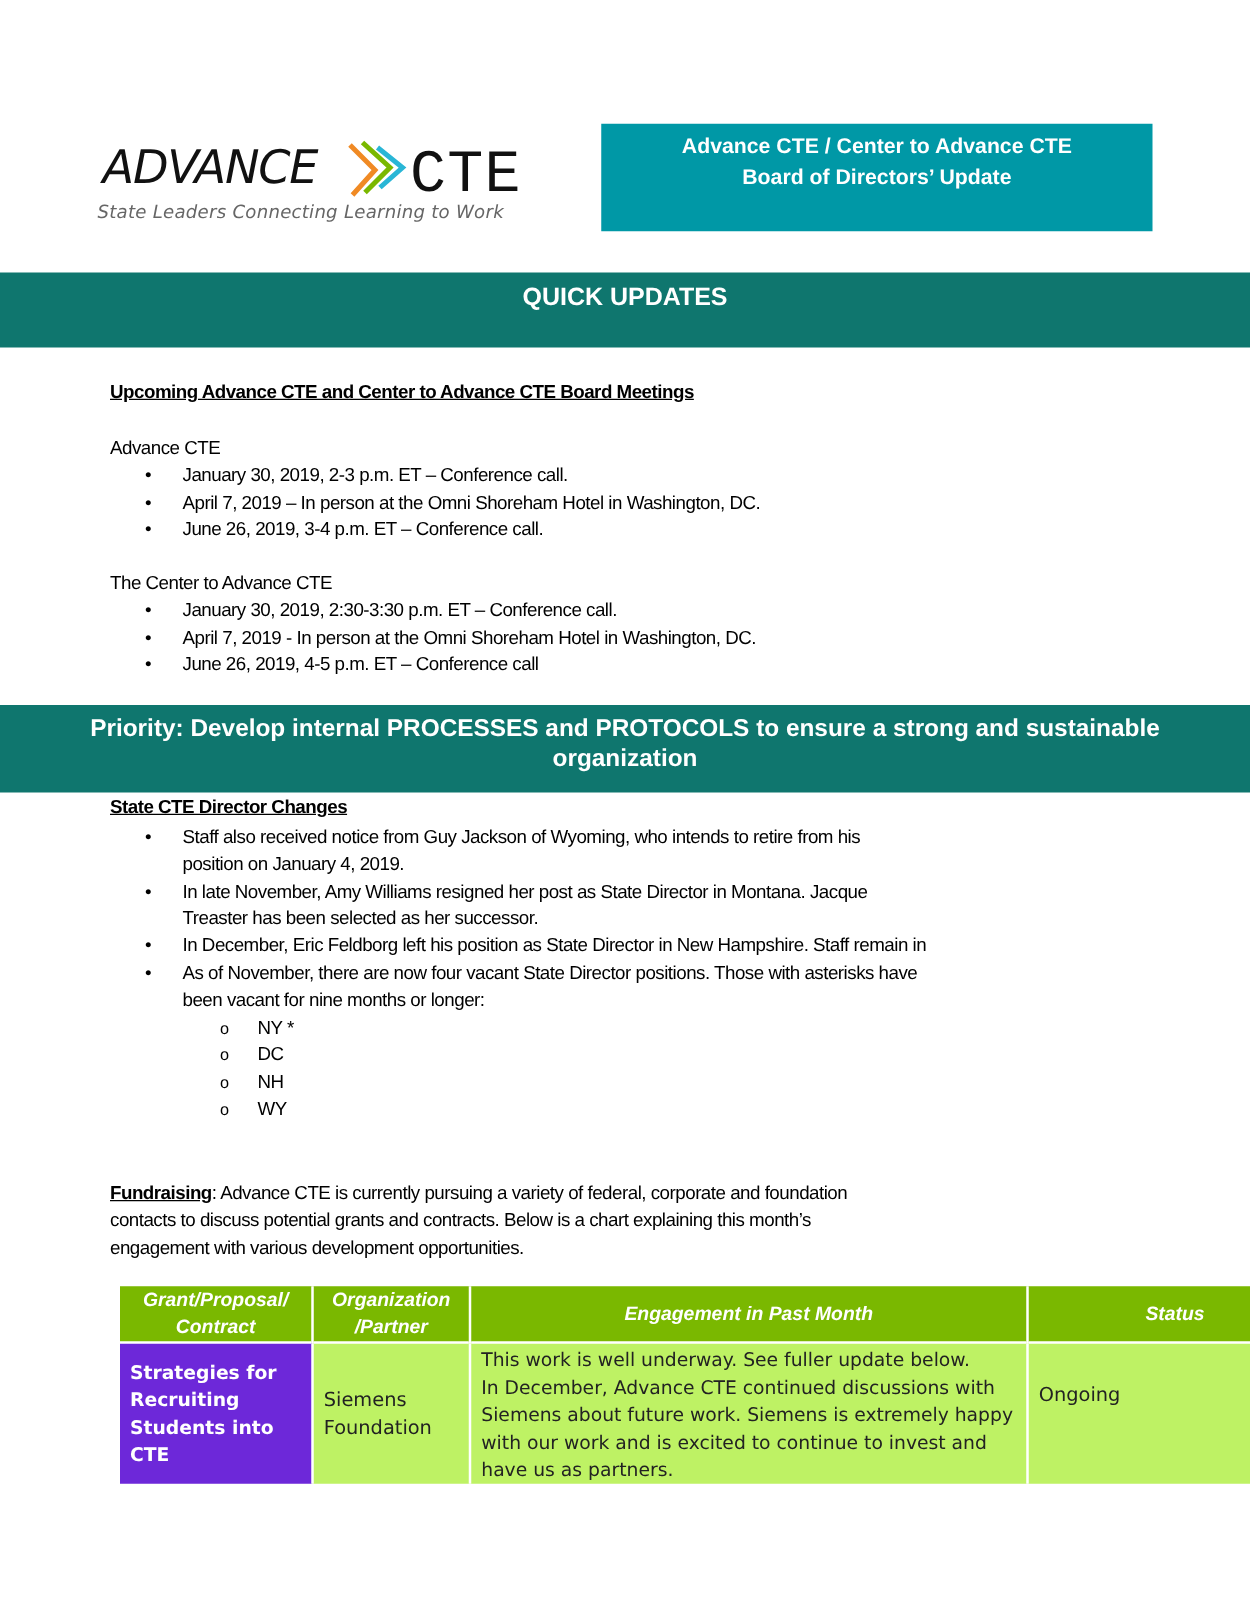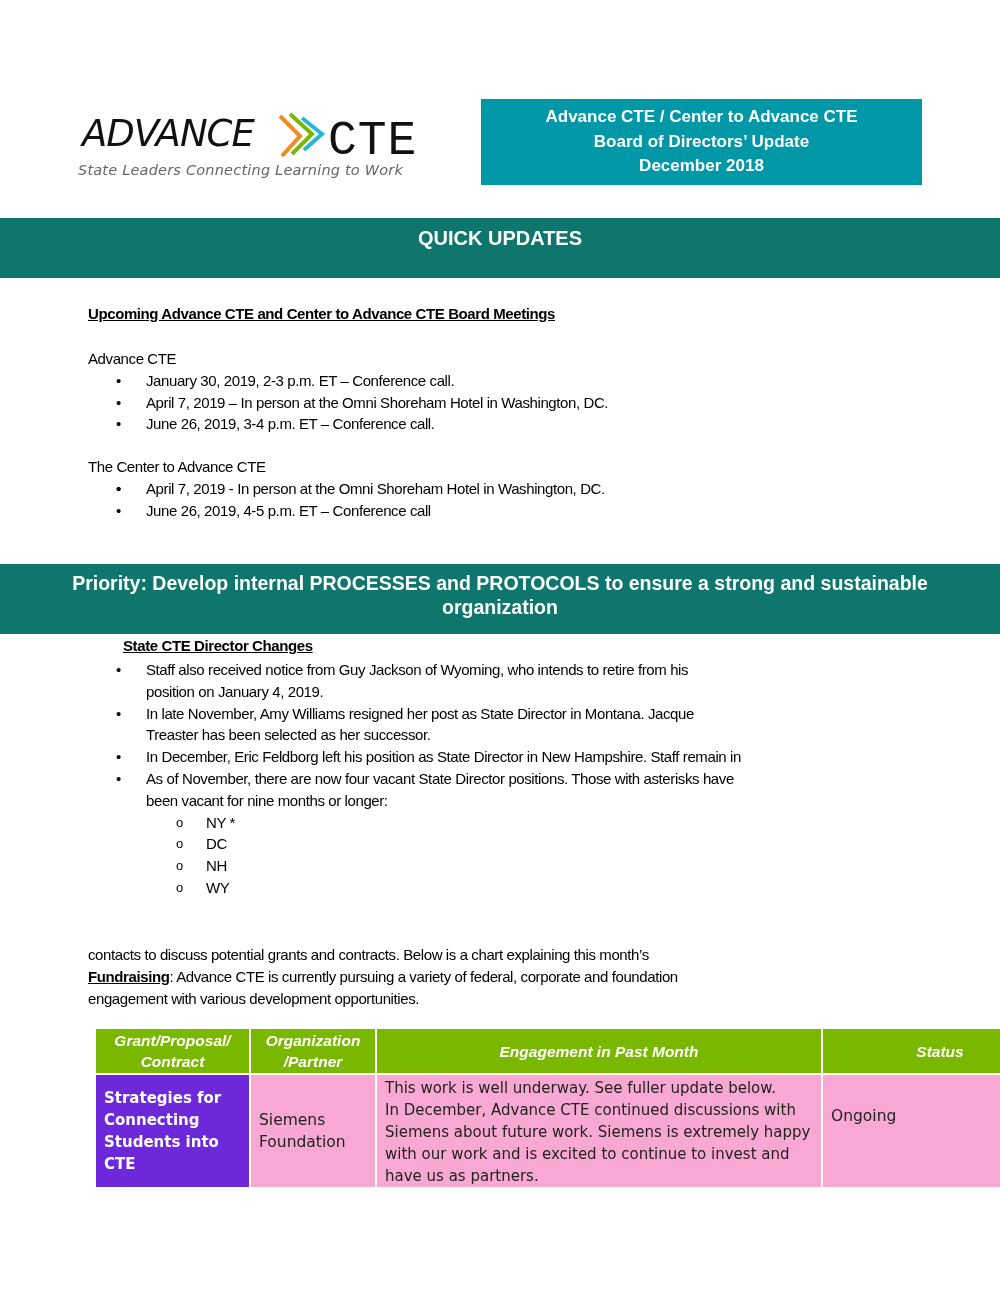--- a/index.html
+++ b/index.html
@@ -39,21 +39,21 @@
   .sub-list li .circ { position: absolute; left: 88px; top: 0; font-size: 13px; }
   .sub-list { margin: 0; padding: 0; }
 
   
   table.fund { position: absolute; left: 67px; top: 1029px; width: 961px; border-collapse: collapse;
                font-family: "DejaVu Sans", sans-serif; margin-left: 29px; }
   table.fund th { background: #7ab800; color: #fff; font-style: italic; font-weight: bold;
                   font-family: "Liberation Sans", sans-serif; font-size: 15.5px; line-height: 21px;
                   height: 44px; text-align: center; padding: 0 4px; border-right: 2px solid #fff; }
   table.fund th:last-child { border-right: none; }
-  table.fund td { background: #f9a8d4; font-size: 15.5px; line-height: 22px; vertical-align: middle;
+  table.fund td { background: #bef264; font-size: 15.5px; line-height: 22px; vertical-align: middle;
                   padding: 0 8px; border-right: 2px solid #fff; color: #222; border-top: 2px solid #fff; }
   table.fund td:last-child { border-right: none; }
   table.fund td.first { background: #6d28d9; color: #fff; font-weight: bold; font-size: 15px; }
   table.fund td.eng { vertical-align: top; padding-top: 2px; height: 108px; font-size: 15px; }
   table.fund td.status { vertical-align: top; padding-top: 30px; }
 </style>
 </head>
 <body>
 
 <div class="abs logo">
@@ -63,85 +63,84 @@
     <polyline id="arr2" points="12,4 34,24 14,44" fill="none" stroke-width="4" stroke="#7ab800"></polyline>
     <polyline id="arr3" points="24,8 44,24 26,40" fill="none" stroke-width="4" stroke="#29b6d6"></polyline>
   </svg>
   <span class="logo-cte">CTE</span>
   <span class="logo-tag">State Leaders Connecting Learning to Work</span>
 </div>
 
 <div class="abs titlebox">
   <div>Advance CTE / Center to Advance CTE</div>
   <div>Board of Directors’ Update</div>
-  <div>December 2018</div>
 </div>
 
 <div class="abs bar bar1">
   <span>QUICK UPDATES</span>
 </div>
 
 <div class="abs txt hdr-u" style="left:88px; top:305px;">Upcoming Advance CTE and Center to Advance CTE Board Meetings</div>
 
 <div class="abs txt" style="left:88px; top:348px; line-height:21.8px;">
   <div>Advance CTE</div>
   <ul class="bullet-list" style="margin-left:-58px; padding-left:58px;">
     <li><span class="dot" style="left:28px">•</span><span>January 30, 2019, 2-3 p.m. ET – Conference call.</span></li>
     <li><span class="dot" style="left:28px">•</span><span>April 7, 2019 – In person at the Omni Shoreham Hotel in Washington, DC.</span></li>
     <li><span class="dot" style="left:28px">•</span><span>June 26, 2019, 3-4 p.m. ET – Conference call.</span></li>
   </ul>
 </div>
 
 <div class="abs txt" style="left:88px; top:456px; line-height:21.8px;">
   <div>The Center to Advance CTE</div>
   <ul class="bullet-list" style="margin-left:-58px; padding-left:58px;">
-    <li><span class="dot" style="left:28px">•</span></li>
+    <li><span class="dot" style="left:28px">•</span><span>January 30, 2019, 2:30-3:30 p.m. ET – Conference call.</span></li>
     <li><span class="dot" style="left:28px">•</span><span>April 7, 2019 - In person at the Omni Shoreham Hotel in Washington, DC.</span></li>
     <li><span class="dot" style="left:28px">•</span><span>June 26, 2019, 4-5 p.m. ET – Conference call</span></li>
   </ul>
 </div>
 
 <div class="abs bar bar2">
   <div>Priority: Develop internal PROCESSES and PROTOCOLS to ensure a strong and sustainable</div>
   <div>organization</div>
 </div>
 
-<div class="abs txt hdr-u" style="left:88px; top:637px;margin-left:35px;">State CTE Director Changes</div>
+<div class="abs txt hdr-u" style="left:88px; top:637px;">State CTE Director Changes</div>
 
 <div class="abs txt" style="left:88px; top:659px; line-height:21.8px;">
   <ul class="bullet-list" style="margin-left:-58px; padding-left:58px;">
     <li><span class="dot">•</span><span>Staff also received notice from Guy Jackson of Wyoming, who intends to retire from his</span><br><span>position on January 4, 2019.</span></li>
     <li><span class="dot">•</span><span>In late November, Amy Williams resigned her post as State Director in Montana. Jacque</span><br><span>Treaster has been selected as her successor.</span></li>
     <li><span class="dot">•</span><span>In December, Eric Feldborg left his position as State Director in New Hampshire. Staff remain in</span><br></li>
     <li><span class="dot">•</span><span>As of November, there are now four vacant State Director positions. Those with asterisks have</span><br><span>been vacant for nine months or longer:</span></li>
   </ul>
   <ul class="sub-list" style="margin-left:-58px; padding-left:0;">
     <li style="padding-left:176px"><span class="circ" style="left:146px">o</span><span>NY *</span></li>
     <li style="padding-left:176px"><span class="circ" style="left:146px">o</span><span>DC</span></li>
     <li style="padding-left:176px"><span class="circ" style="left:146px">o</span><span>NH</span></li>
     <li style="padding-left:176px"><span class="circ" style="left:146px">o</span><span>WY</span></li>
   </ul>
 </div>
 
 <div class="abs txt" style="left:88px; top:944px; line-height:22px;">
+  <div><span class="hdr-u">Fundraising</span><span>: Advance CTE is currently pursuing a variety of federal, corporate and foundation</span></div>
   <div>contacts to discuss potential grants and contracts. Below is a chart explaining this month’s</div>
-  <div><span class="hdr-u">Fundraising</span><span>: Advance CTE is currently pursuing a variety of federal, corporate and foundation</span></div>
   <div>engagement with various development opportunities.</div>
 </div>
 
 <table class="fund">
   <thead>
     <tr>
       <th style="width:145px"><span>Grant/Proposal/</span><br><span>Contract</span></th>
       <th style="width:116px"><span>Organization</span><br><span>/Partner</span></th>
       <th style="width:436px"><span>Engagement  in Past Month</span></th>
       <th><span>Status</span></th>
     </tr>
   </thead>
   <tbody>
     <tr>
-      <td class="first"><span>Strategies for</span><br><span>Connecting</span><br><span>Students into CTE</span></td>
+      <td class="first"><span>Strategies for</span><br><span>Recruiting</span><br><span>Students into CTE</span></td>
       <td><span>Siemens</span><br><span>Foundation</span></td>
       <td class="eng"><span>This work is well underway. See fuller update below.</span><br><span>In December, Advance CTE continued discussions with</span><br><span>Siemens about future work. Siemens is extremely happy</span><br><span>with our work and is excited to continue to invest and</span><br><span>have us as partners.</span></td>
       <td class="status"><span>Ongoing</span></td>
     </tr>
   </tbody>
 </table>
 
 </body></html>

